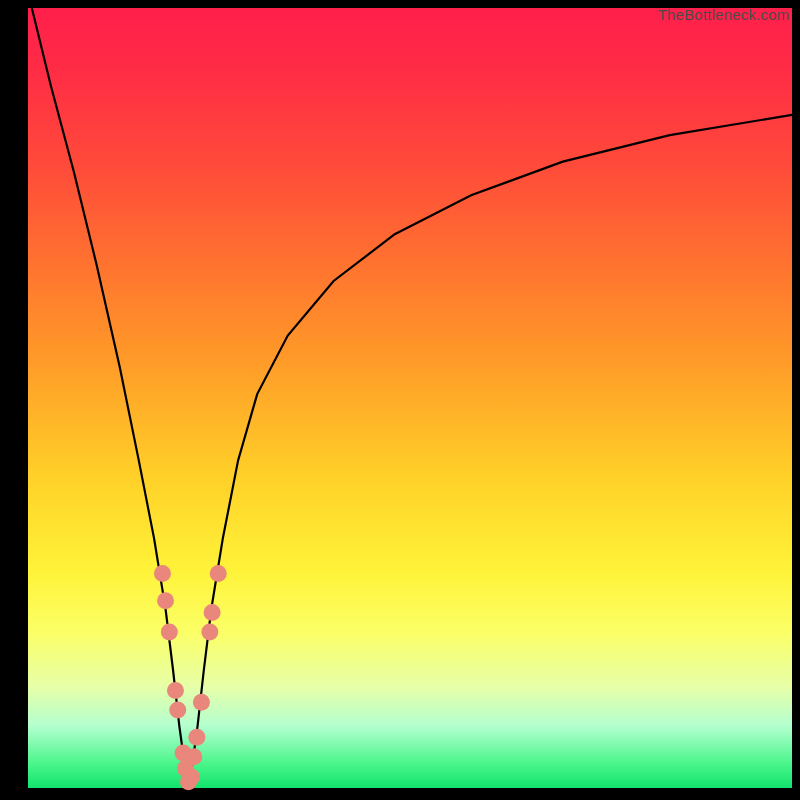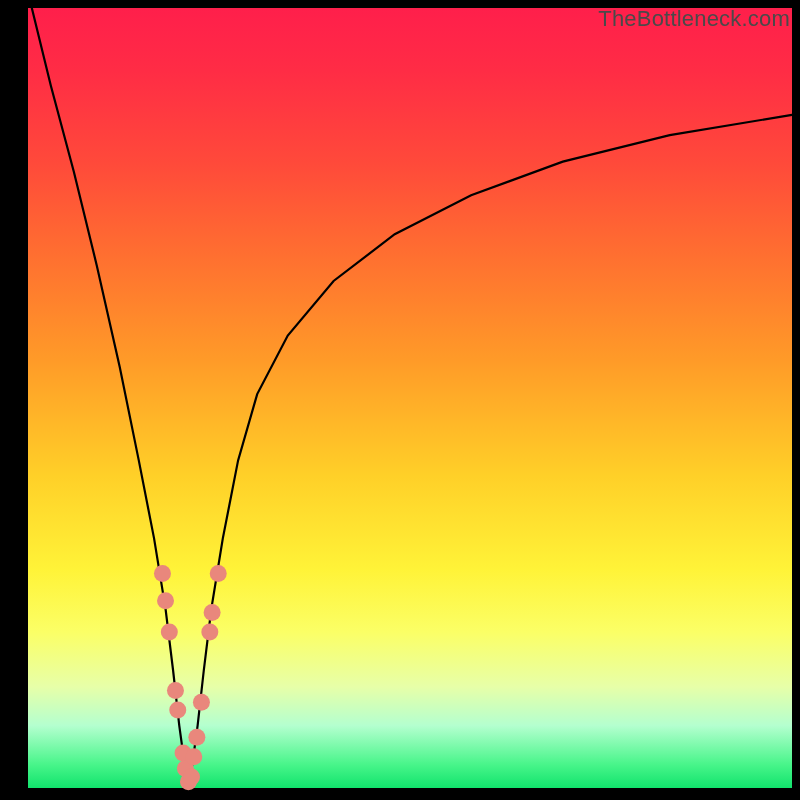--- a/index.html
+++ b/index.html
@@ -44,21 +44,21 @@
     inset: 0;
     width: 100%;
     height: 100%;
     overflow: visible;
   }
   .watermark {
     position: absolute;
     top: 6px;
     right: 10px;
     color: #4a4a4a;
-    font-size: 22px;
+    font-size: 15px;
     font-weight: 400;
     letter-spacing: 0.2px;
     user-select: none;
   }
 </style>
 </head>
 <body>
 
 <div class="frame">
   <div class="plot-area">

